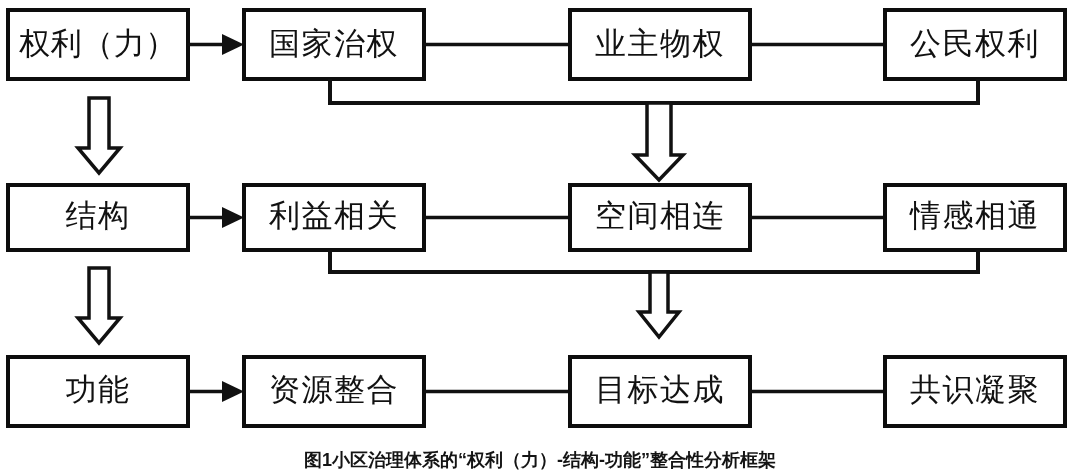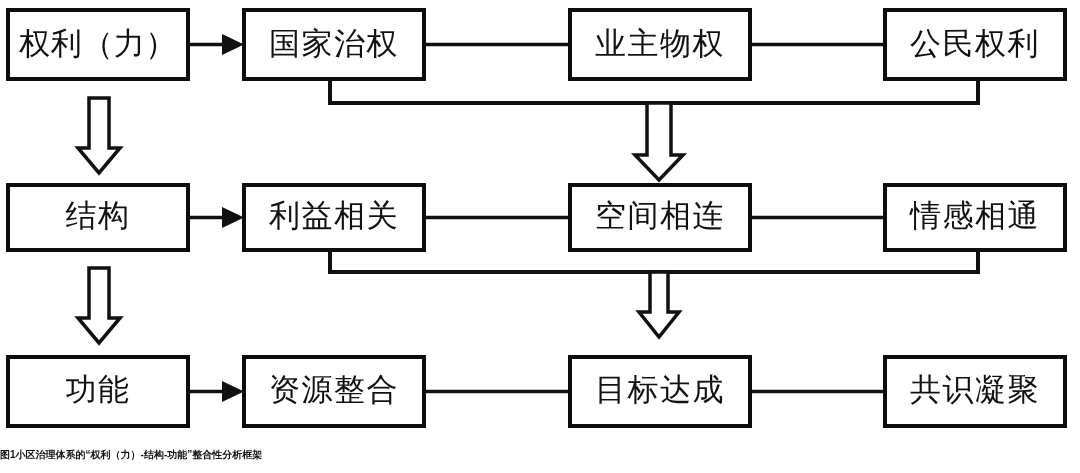--- a/index.html
+++ b/index.html
@@ -62,22 +62,23 @@
     fill: #ffffff;
     stroke: #111111;
     stroke-width: 3.5;
     stroke-linejoin: miter;
   }
   .caption {
     position: absolute;
     left: 0;
     top: 448px;
     width: 1080px;
+    text-align: center;
     font-family: "Liberation Sans", "DejaVu Sans", sans-serif;
-    font-size: 10px;
+    font-size: 18px;
     font-weight: bold;
     color: #141414;
     letter-spacing: 0px;
     white-space: nowrap;
   }
 </style>
 </head>
 <body>
 
 <div id="figure-root">

